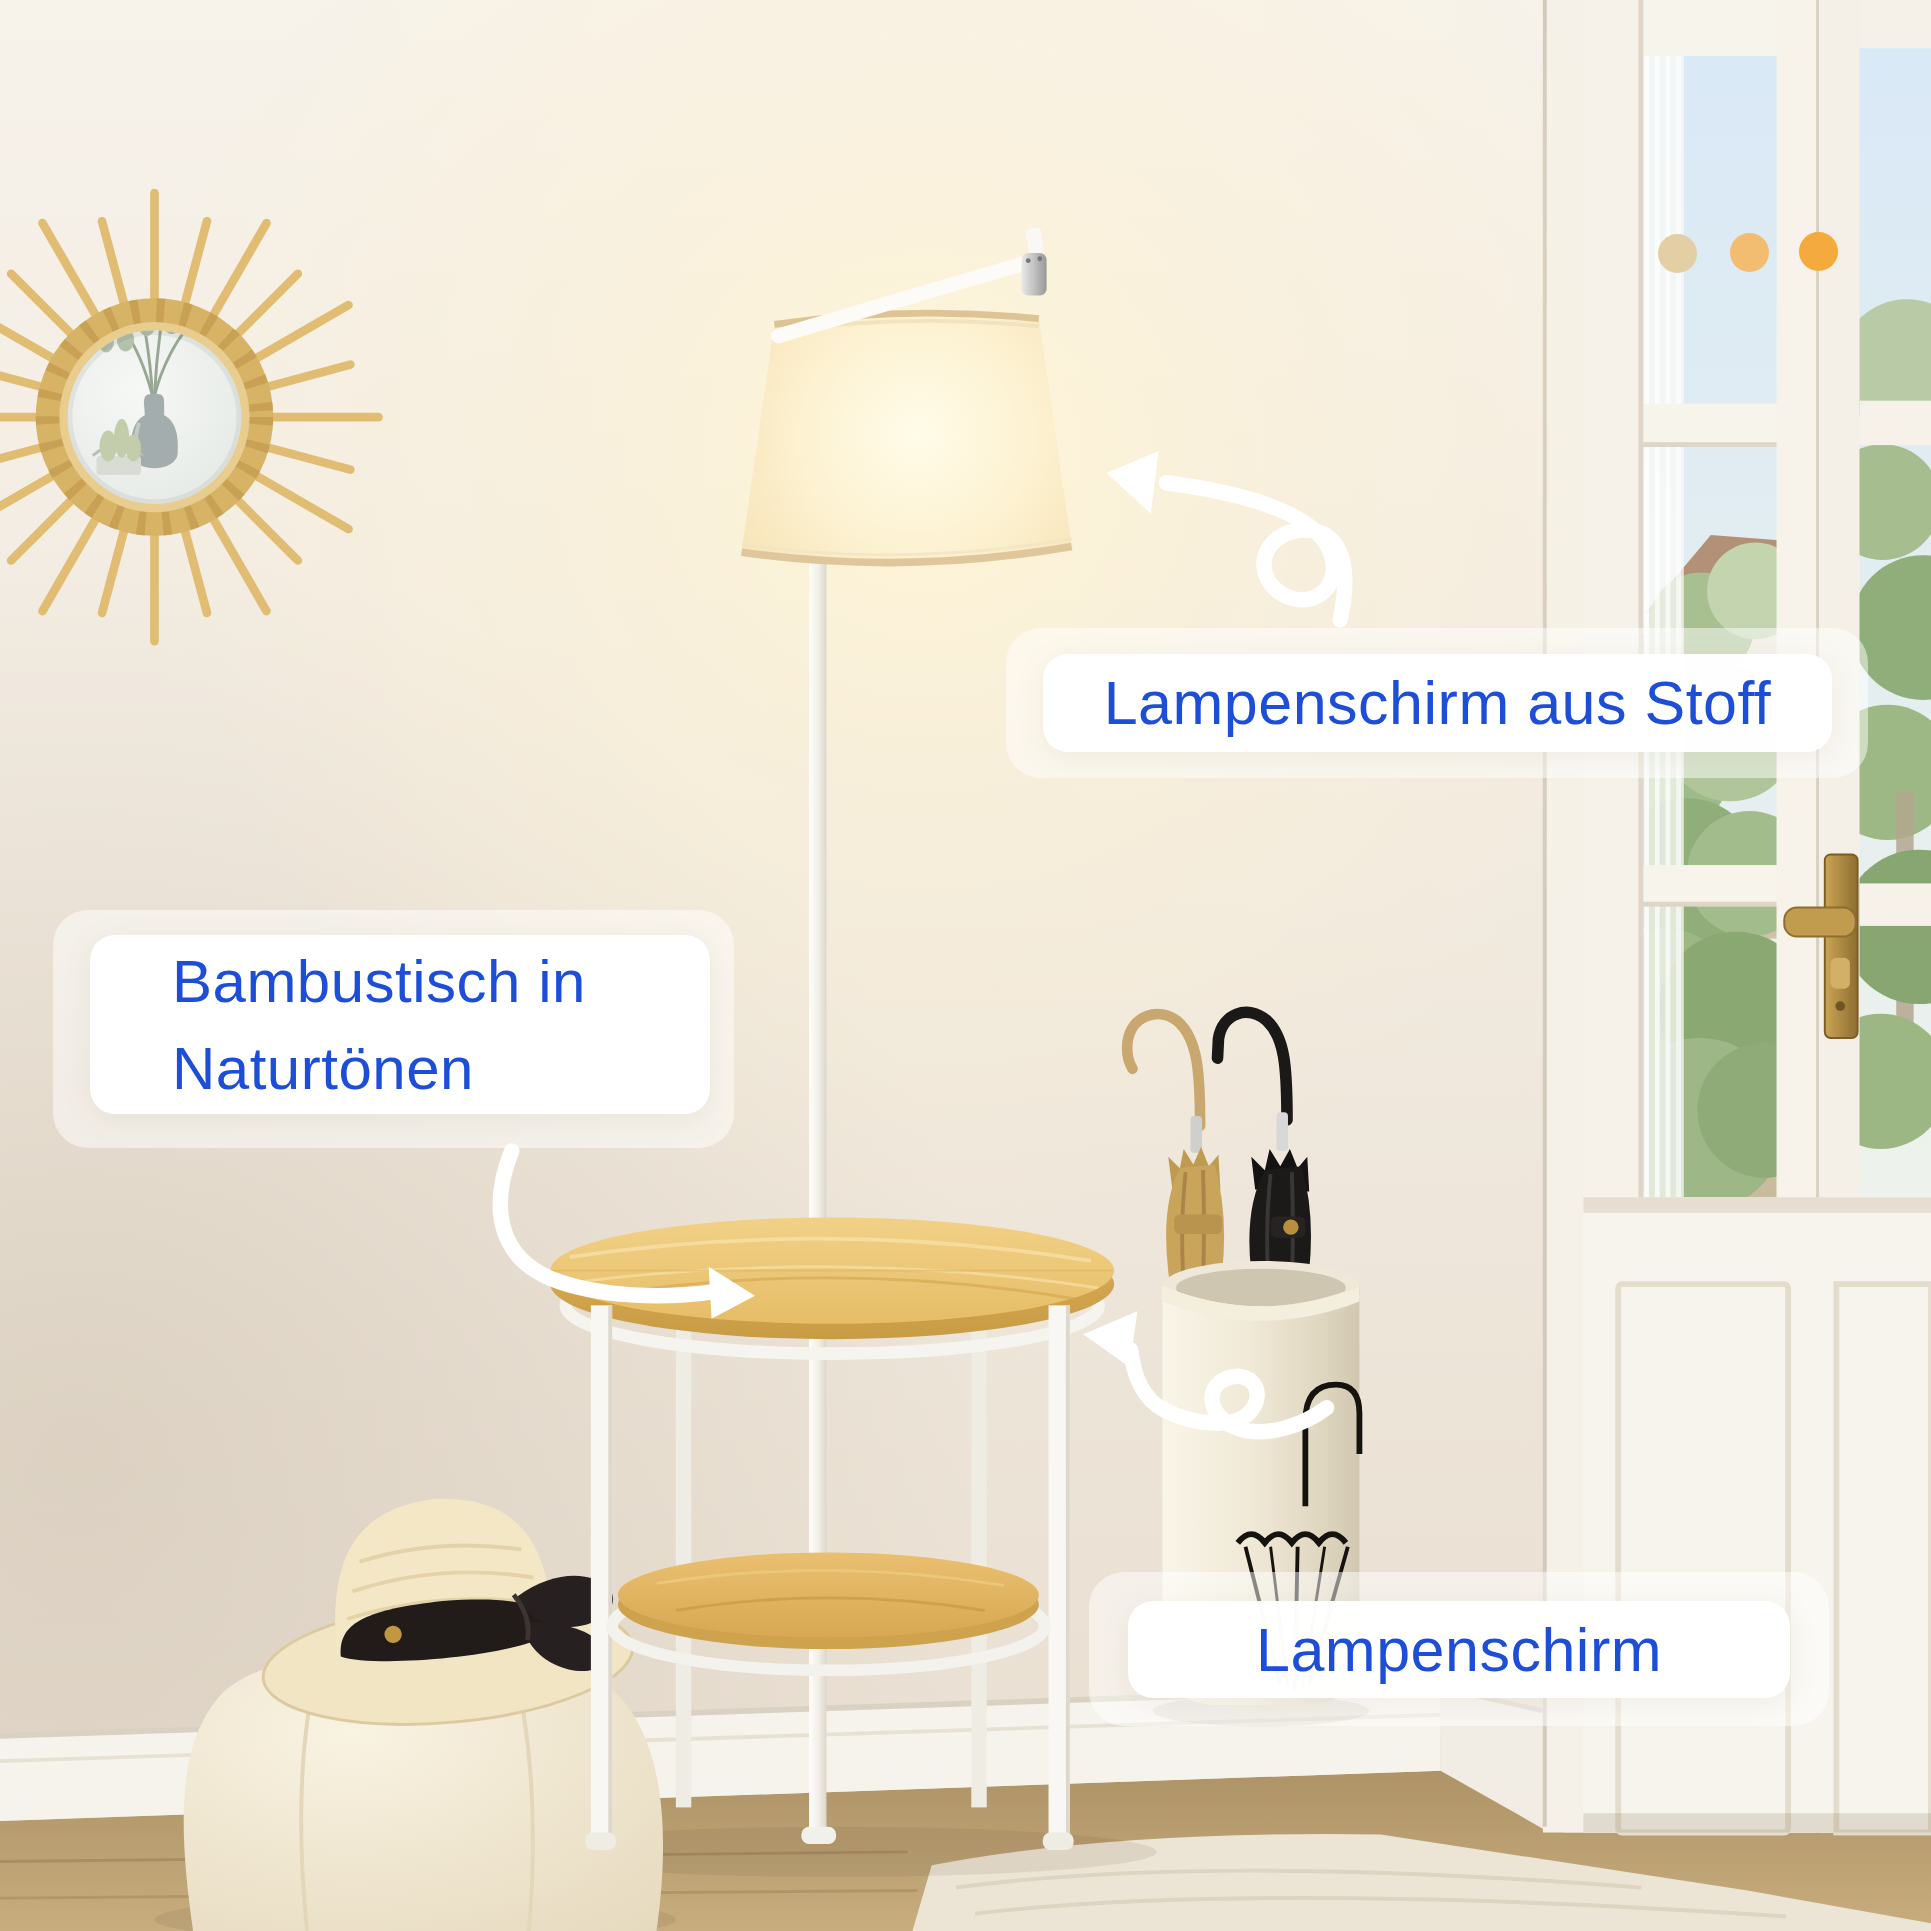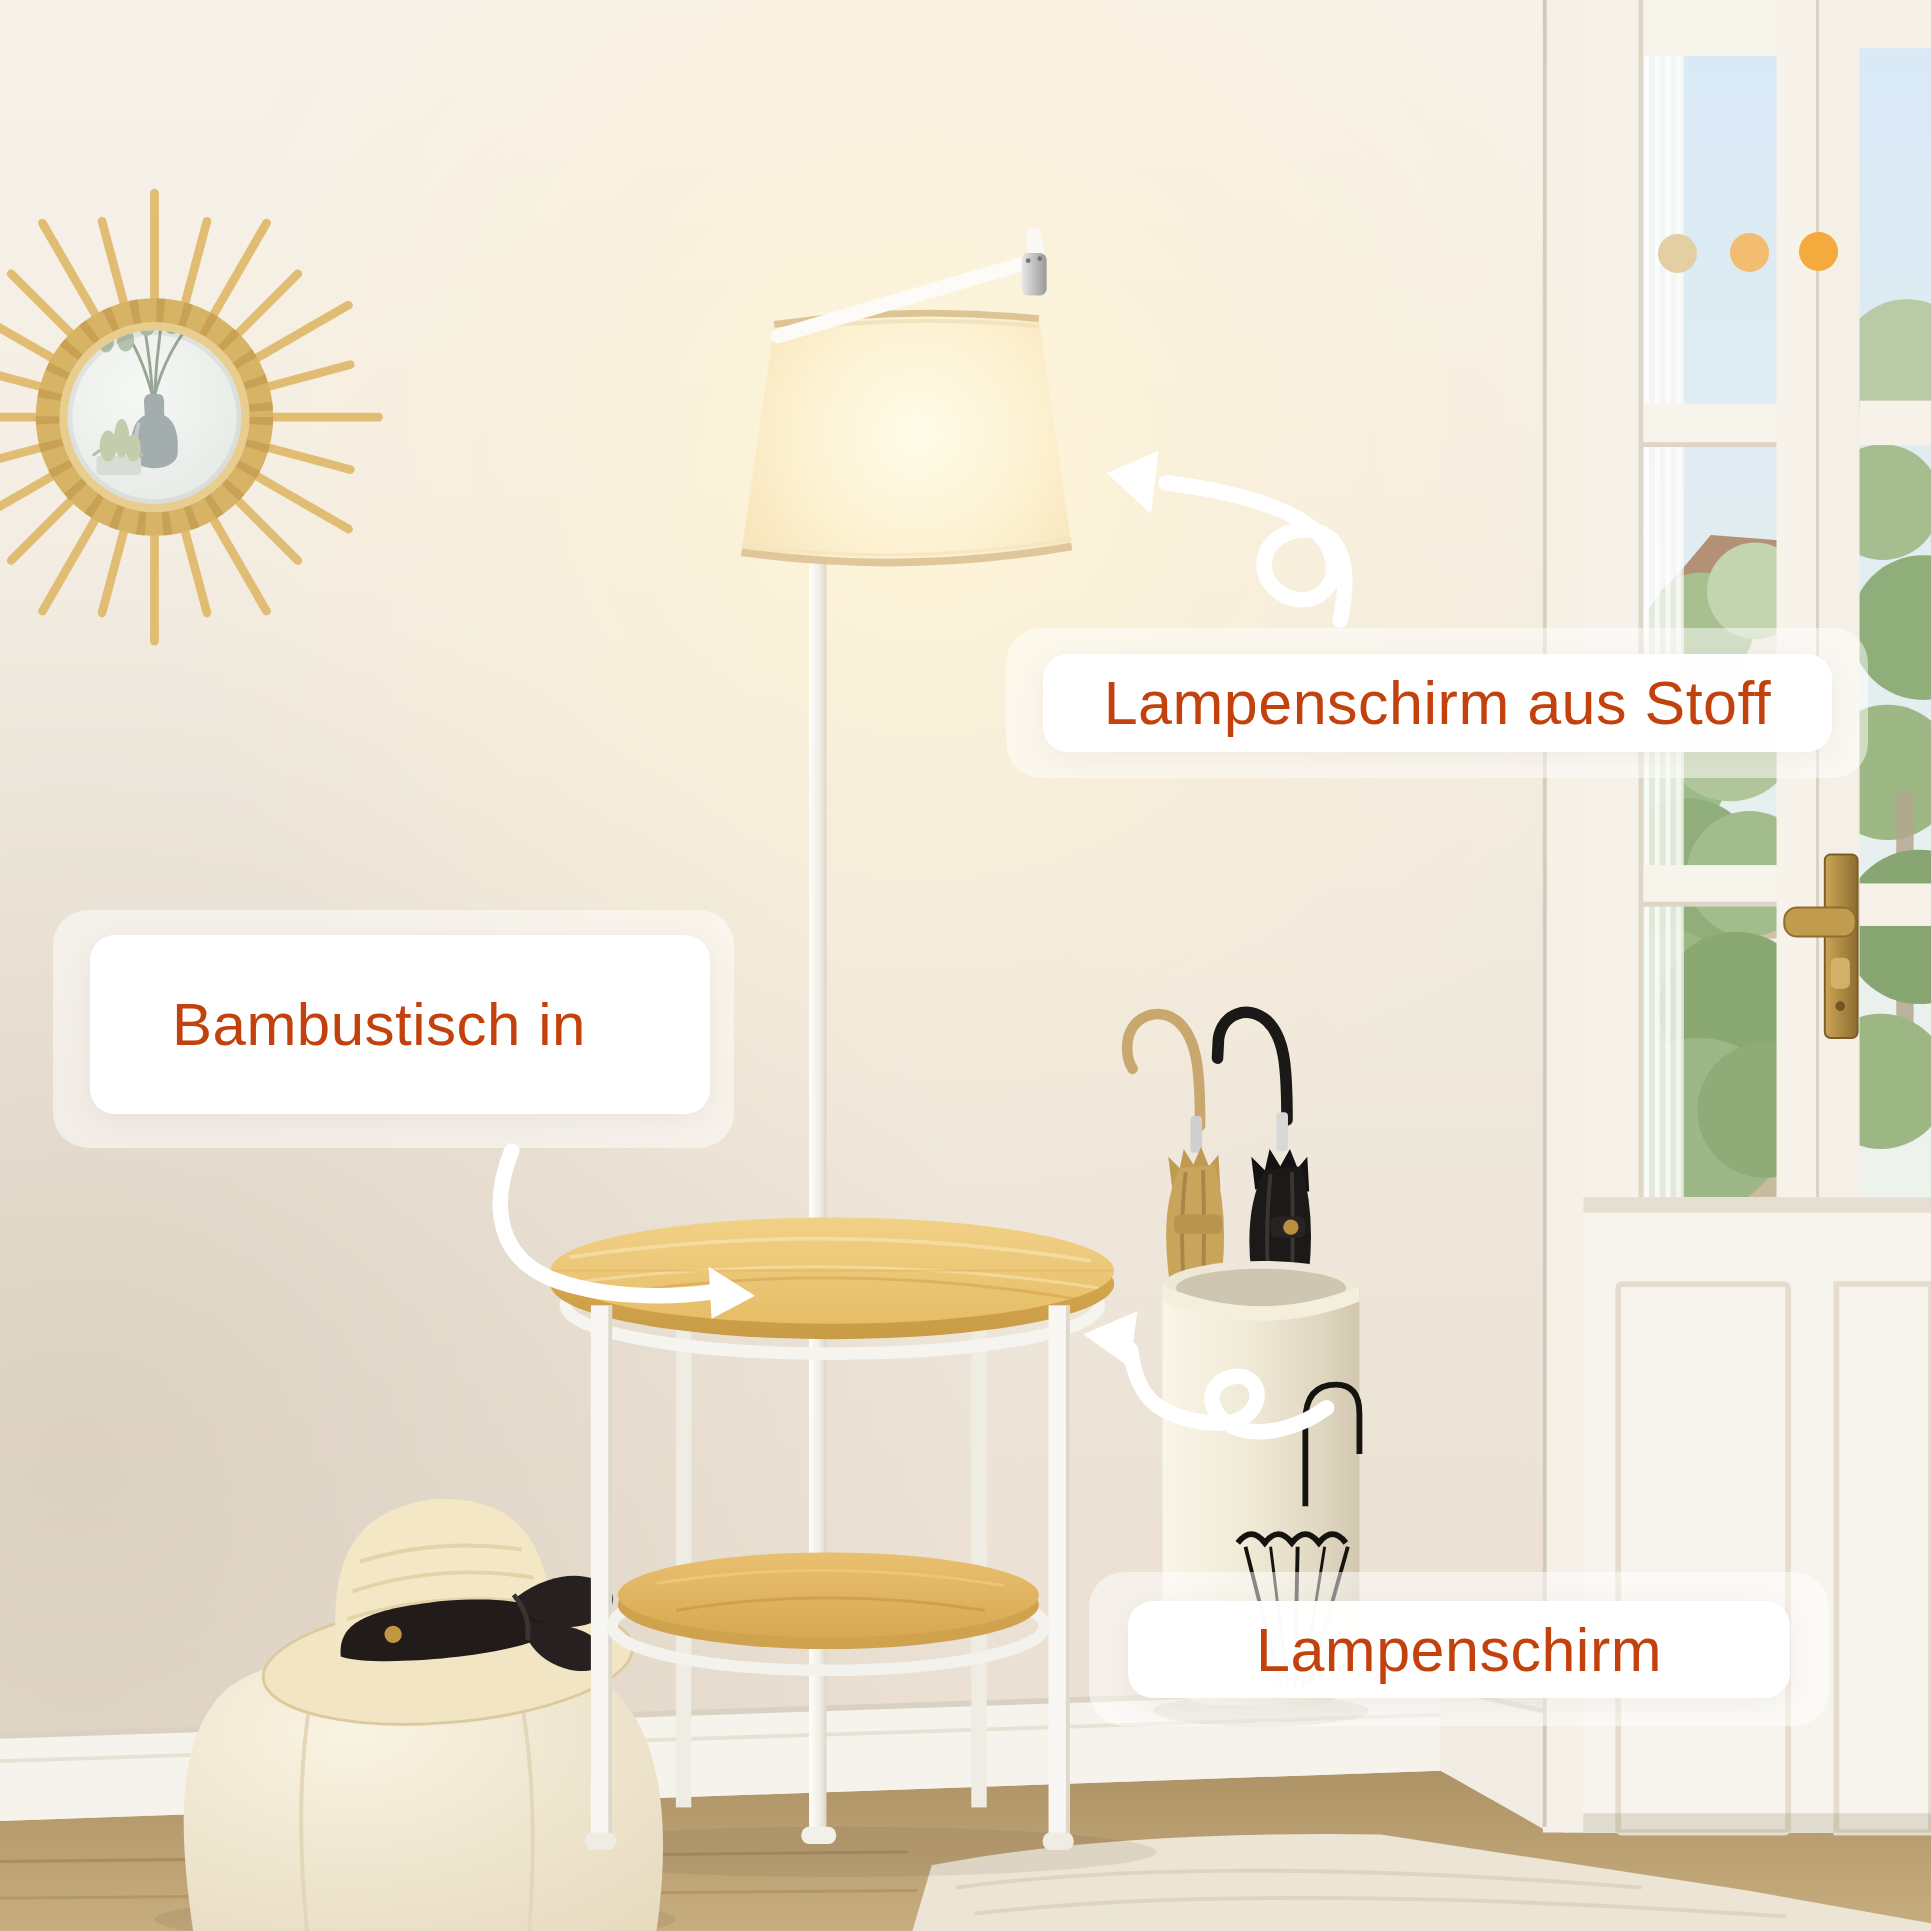--- a/index.html
+++ b/index.html
@@ -16,21 +16,21 @@
   .dot{position:absolute;width:39px;height:39px;border-radius:50%;}
   #dot-1{left:1658px;top:234px;background:#e3cfa3;}
   #dot-2{left:1730px;top:233px;background:#f2bd70;}
   #dot-3{left:1799px;top:232px;background:#f5aa3e;}
 
   .callout{position:absolute;background:rgba(255,255,255,0.50);border-radius:35px;}
   .callout-inner{
     position:absolute;box-sizing:border-box;
     background:rgba(255,255,255,0.97);border-radius:25px;
     display:flex;align-items:center;justify-content:center;
-    color:#c2410c;font-size:61px;font-weight:400;letter-spacing:0.5px;
+    color:#1d4ed8;font-size:61px;font-weight:400;letter-spacing:0.5px;
     box-shadow:0 5.8px 29px rgba(150,125,90,0.10);
   }
   #callout-lampshade{left:1006px;top:628px;width:862px;height:150px;}
   #callout-lampshade .callout-inner{left:37px;top:26px;width:789px;height:98px;}
 
   #callout-bamboo{left:53px;top:910px;width:681px;height:238px;}
   #callout-bamboo .callout-inner{
     left:37px;top:25px;width:620px;height:179px;
     justify-content:flex-start;padding-left:82px;
   }
@@ -426,20 +426,21 @@
 <div class="callout" id="callout-lampshade">
   <div class="callout-inner">
     <span>Lampenschirm aus Stoff</span>
   </div>
 </div>
 
 <div class="callout" id="callout-bamboo">
   <div class="callout-inner">
     <span>
       <span class="line">Bambustisch in</span>
+      <span class="line">Naturtönen</span>
     </span>
   </div>
 </div>
 
 <div class="callout" id="callout-metal">
   <div class="callout-inner">
     <span>Lampenschirm</span>
   </div>
 </div>
 

